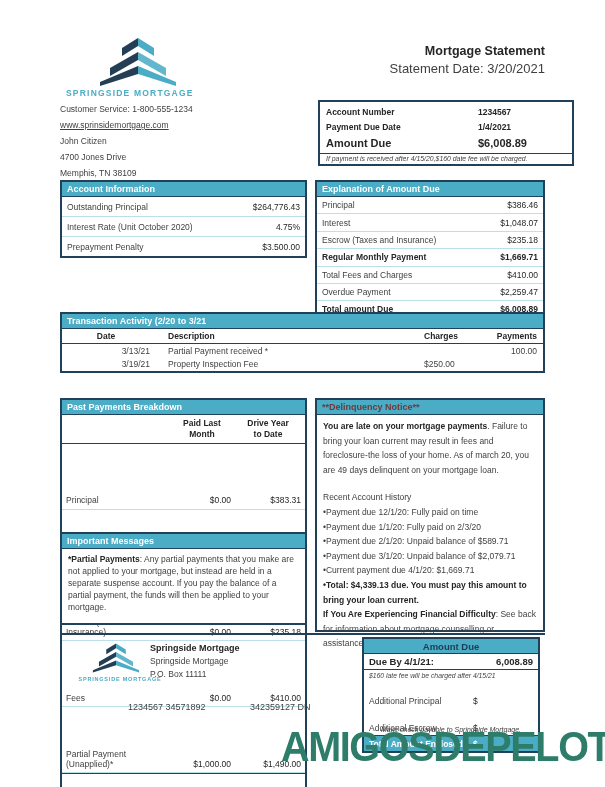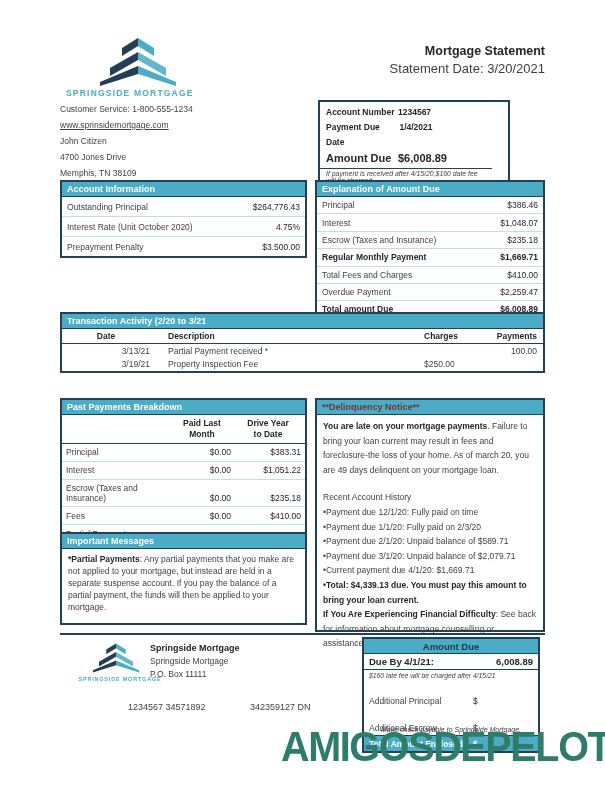--- a/index.html
+++ b/index.html
@@ -11,21 +11,21 @@
 
   
   #brand-caption{left:66px;top:88px;width:160px;color:#4BACC6;font-size:8.5px;letter-spacing:1.2px;font-weight:bold;}
   #doc-title{right:60px;top:44px;font-size:12.5px;font-weight:bold;color:#262626;text-align:right;}
   #doc-date{right:60px;top:61px;font-size:13px;color:#3f3f3f;text-align:right;}
 
   #contact{left:60px;top:101px;width:220px;font-size:8.5px;line-height:16px;color:#3f3f3f;}
   #contact a{color:#3f3f3f;text-decoration:underline;}
 
   
-  #account-box{left:318px;top:100px;width:192px;border:2px solid #21405A;background:#fff;padding:3px 22px 2px 6px;box-sizing:border-box;}
+  #account-box{left:318px;top:100px;width:256px;border:2px solid #21405A;background:#fff;padding:3px 6px 2px 6px;box-sizing:border-box;}
   .acct-row{display:flex;justify-content:space-between;font-size:8.5px;font-weight:bold;color:#262626;line-height:15px;}
   .acct-row .val{width:88px;text-align:left;}
   .acct-row.big{font-size:11px;line-height:17px;}
   #account-box .note{font-size:6.9px;font-style:italic;color:#3f3f3f;border-top:1px solid #21405A;margin:1px -6px 0 -6px;padding:1px 6px 0 6px;}
 
   
   .section{box-sizing:border-box;border:2px solid #21405A;background:#fff;}
   .sec-header{background:#4BACC6;color:#ffffff;font-weight:bold;font-size:9px;padding:2px 5px;border-bottom:1.5px solid #21405A;}
   .sec-header.maroon{color:#6E3A3A;}
   .sec-header.navy{color:#1F3B53;text-align:center;}
@@ -50,21 +50,21 @@
   .c-charges{text-align:left;}
   .c-pay{text-align:right;padding-right:6px;}
 
   
   #past-payments{left:60px;top:398px;width:247px;}
   .pp-grid{display:grid;grid-template-columns:1fr 62px 70px;font-size:8.5px;align-items:end;}
   .pp-sub{font-weight:bold;color:#262626;padding:3px 4px 3px 0;line-height:11px;text-align:center;border-bottom:1.5px solid #21405A;}
   .pp-sub.blank{border-bottom:1.5px solid #21405A;}
   .pp-row{border-bottom:1px solid #BCE0EA;padding:3.4px 0;}
   .pp-label{padding-left:4px;color:#3f3f3f;}
-  .pp-v{text-align:right;padding-right:4px;color:#262626;}
+  .pp-v{text-align:right;padding-right:4px;color:#262626;margin-top:48px;}
   .pp-total .pp-label,.pp-total .pp-v{font-weight:bold;color:#262626;}
   .pp-total{border-top:1.5px solid #21405A;border-bottom:none;}
 
   
   #important{left:60px;top:532px;width:247px;}
   #important .body{padding:4px 6px 10px 6px;font-size:8.5px;line-height:12px;}
   #delinquency{left:315px;top:398px;width:230px;height:234px;}
   #delinquency .body{padding:4px 6px;font-size:8.5px;line-height:14.6px;}
   .b{font-weight:bold;color:#262626;}
   .bullet-line::before{content:"\2022 ";}

